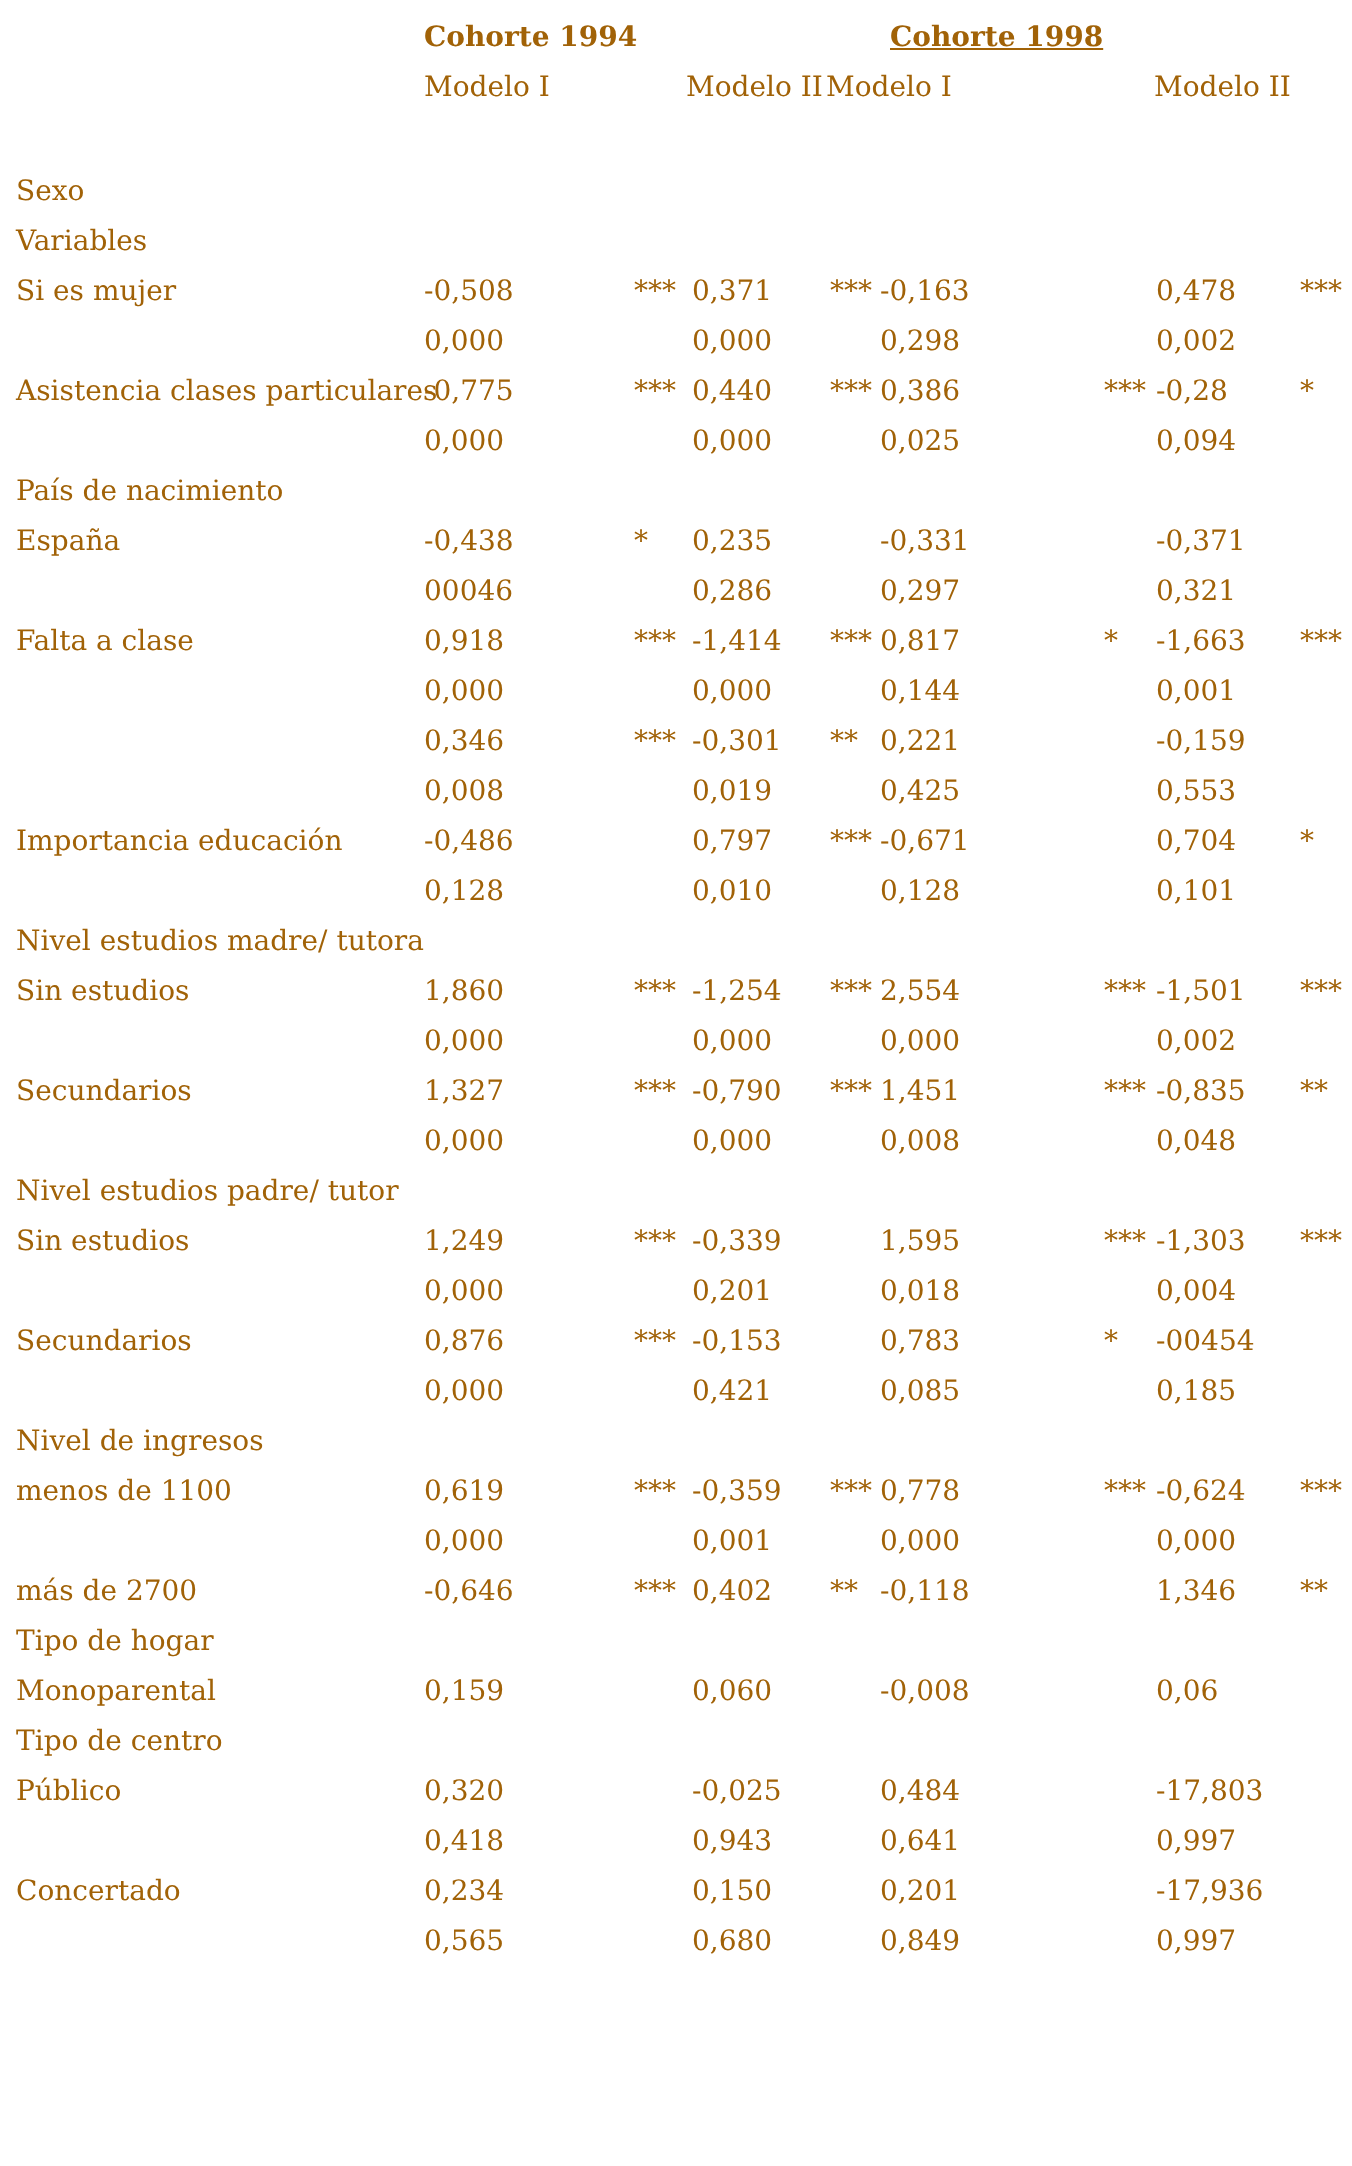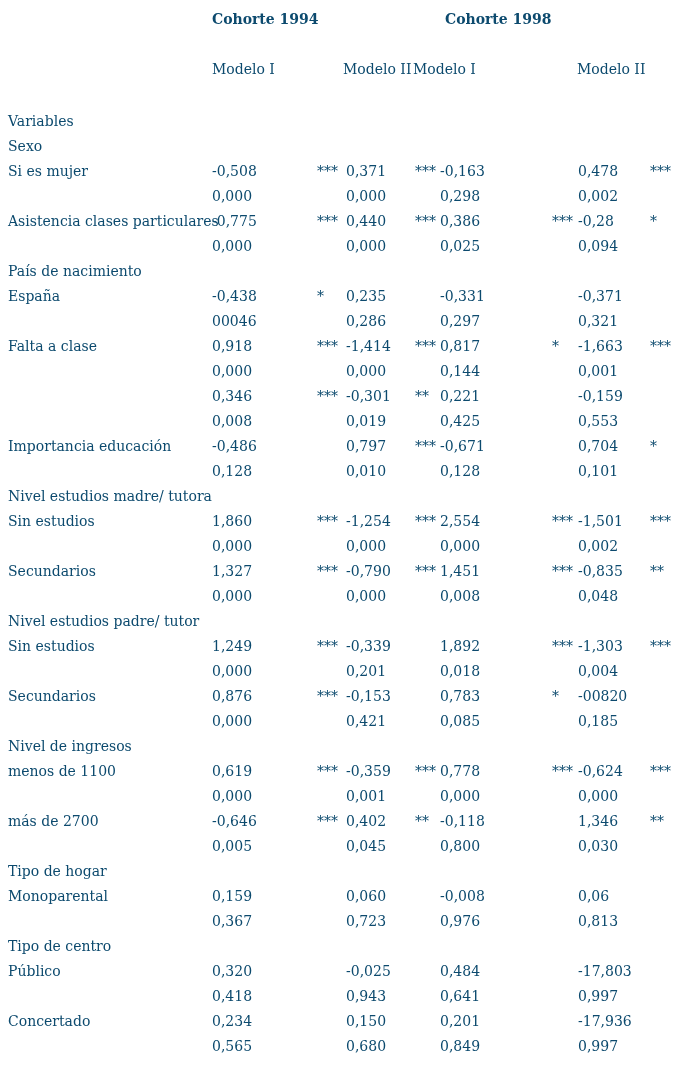--- a/index.html
+++ b/index.html
@@ -5,49 +5,49 @@
   html, body {
     margin: 0;
     padding: 0;
     background: #ffffff;
   }
   .page {
     position: relative;
     width: 676px;
     height: 1083px;
     background: #ffffff;
-    color: #0c4a6e;
+    color: #a16207;
     font-family: "DejaVu Serif", serif;
     font-size: 14px;
     overflow: hidden;
   }
   .hdr-row, .row {
     position: relative;
     height: 25px;
     line-height: 22px;
     white-space: nowrap;
   }
   .hdr-cohorts { margin-top: 8px; }
-  .hdr-models  { margin-top: 25px; }
+  .hdr-models  { }
   .tbody       { margin-top: 27px; }
   .bold { font-weight: bold; }
   .cell { position: absolute; top: 0; }
   
   .c-label { left: 8px; }
   .c-v1 { left: 212px; }
   .c-s1 { left: 317px; }
   .c-v2 { left: 346px; }
   .c-s2 { left: 415px; }
   .c-v3 { left: 440px; }
   .c-s3 { left: 552px; }
   .c-v4 { left: 578px; text-align: center; }
   .c-s4 { left: 650px; }
   
   .h-c94 { left: 212px; }
-  .h-c98 { left: 445px; }
+  .h-c98 { left: 445px; text-decoration: underline; }
   .h-m1a { left: 212px; }
   .h-m2a { left: 343px; }
   .h-m1b { left: 413px; }
   .h-m2b { left: 577px; }
   .stars { letter-spacing: 0px; }
 </style>
 </head>
 <body>
 
 <div class="page">
@@ -59,24 +59,24 @@
 
   <div class="hdr-row hdr-models">
     <span class="cell h-m1a">Modelo I</span>
     <span class="cell h-m2a">Modelo II</span>
     <span class="cell h-m1b">Modelo I</span>
     <span class="cell h-m2b">Modelo II</span>
   </div>
 
   <div class="tbody">
       <div class="row">
+        <span class="cell c-label">Sexo</span>
+      </div>
+      <div class="row">
         <span class="cell c-label">Variables</span>
-      </div>
-      <div class="row">
-        <span class="cell c-label">Sexo</span>
       </div>
       <div class="row">
         <span class="cell c-label">Si es mujer</span>
         <span class="cell c-v1">-0,508</span>
         <span class="cell c-s1 stars">***</span>
         <span class="cell c-v2">0,371</span>
         <span class="cell c-s2 stars">***</span>
         <span class="cell c-v3">-0,163</span>
         <span class="cell c-v4">0,478</span>
         <span class="cell c-s4 stars">***</span>
@@ -205,39 +205,39 @@
         <span class="cell c-v4">0,048</span>
       </div>
       <div class="row">
         <span class="cell c-label">Nivel estudios padre/ tutor</span>
       </div>
       <div class="row">
         <span class="cell c-label">Sin estudios</span>
         <span class="cell c-v1">1,249</span>
         <span class="cell c-s1 stars">***</span>
         <span class="cell c-v2">-0,339</span>
-        <span class="cell c-v3">1,892</span>
+        <span class="cell c-v3">1,595</span>
         <span class="cell c-s3 stars">***</span>
         <span class="cell c-v4">-1,303</span>
         <span class="cell c-s4 stars">***</span>
       </div>
       <div class="row">
         <span class="cell c-v1">0,000</span>
         <span class="cell c-v2">0,201</span>
         <span class="cell c-v3">0,018</span>
         <span class="cell c-v4">0,004</span>
       </div>
       <div class="row">
         <span class="cell c-label">Secundarios</span>
         <span class="cell c-v1">0,876</span>
         <span class="cell c-s1 stars">***</span>
         <span class="cell c-v2">-0,153</span>
         <span class="cell c-v3">0,783</span>
         <span class="cell c-s3 stars">*</span>
-        <span class="cell c-v4">-00820</span>
+        <span class="cell c-v4">-00454</span>
       </div>
       <div class="row">
         <span class="cell c-v1">0,000</span>
         <span class="cell c-v2">0,421</span>
         <span class="cell c-v3">0,085</span>
         <span class="cell c-v4">0,185</span>
       </div>
       <div class="row">
         <span class="cell c-label">Nivel de ingresos</span>
       </div>
@@ -262,42 +262,30 @@
         <span class="cell c-label">más de 2700</span>
         <span class="cell c-v1">-0,646</span>
         <span class="cell c-s1 stars">***</span>
         <span class="cell c-v2">0,402</span>
         <span class="cell c-s2 stars">**</span>
         <span class="cell c-v3">-0,118</span>
         <span class="cell c-v4">1,346</span>
         <span class="cell c-s4 stars">**</span>
       </div>
       <div class="row">
-        <span class="cell c-v1">0,005</span>
-        <span class="cell c-v2">0,045</span>
-        <span class="cell c-v3">0,800</span>
-        <span class="cell c-v4">0,030</span>
-      </div>
-      <div class="row">
         <span class="cell c-label">Tipo de hogar</span>
       </div>
       <div class="row">
         <span class="cell c-label">Monoparental</span>
         <span class="cell c-v1">0,159</span>
         <span class="cell c-v2">0,060</span>
         <span class="cell c-v3">-0,008</span>
         <span class="cell c-v4">0,06</span>
       </div>
       <div class="row">
-        <span class="cell c-v1">0,367</span>
-        <span class="cell c-v2">0,723</span>
-        <span class="cell c-v3">0,976</span>
-        <span class="cell c-v4">0,813</span>
-      </div>
-      <div class="row">
         <span class="cell c-label">Tipo de centro</span>
       </div>
       <div class="row">
         <span class="cell c-label">Público</span>
         <span class="cell c-v1">0,320</span>
         <span class="cell c-v2">-0,025</span>
         <span class="cell c-v3">0,484</span>
         <span class="cell c-v4">-17,803</span>
       </div>
       <div class="row">

